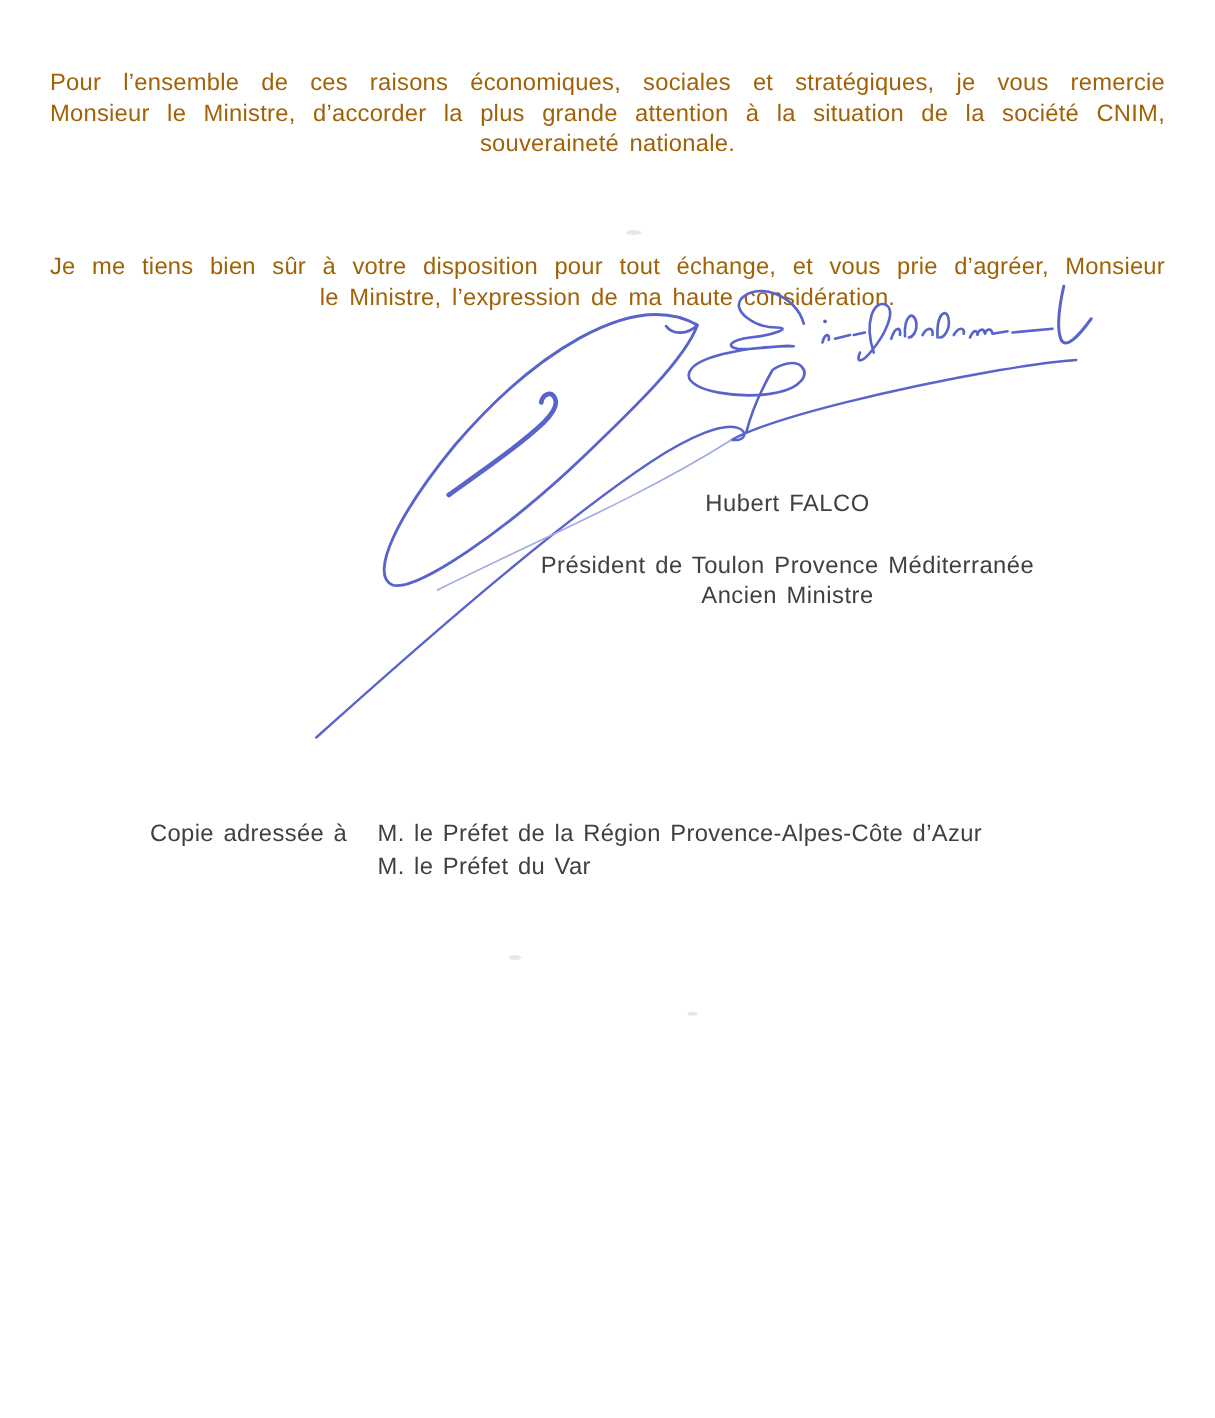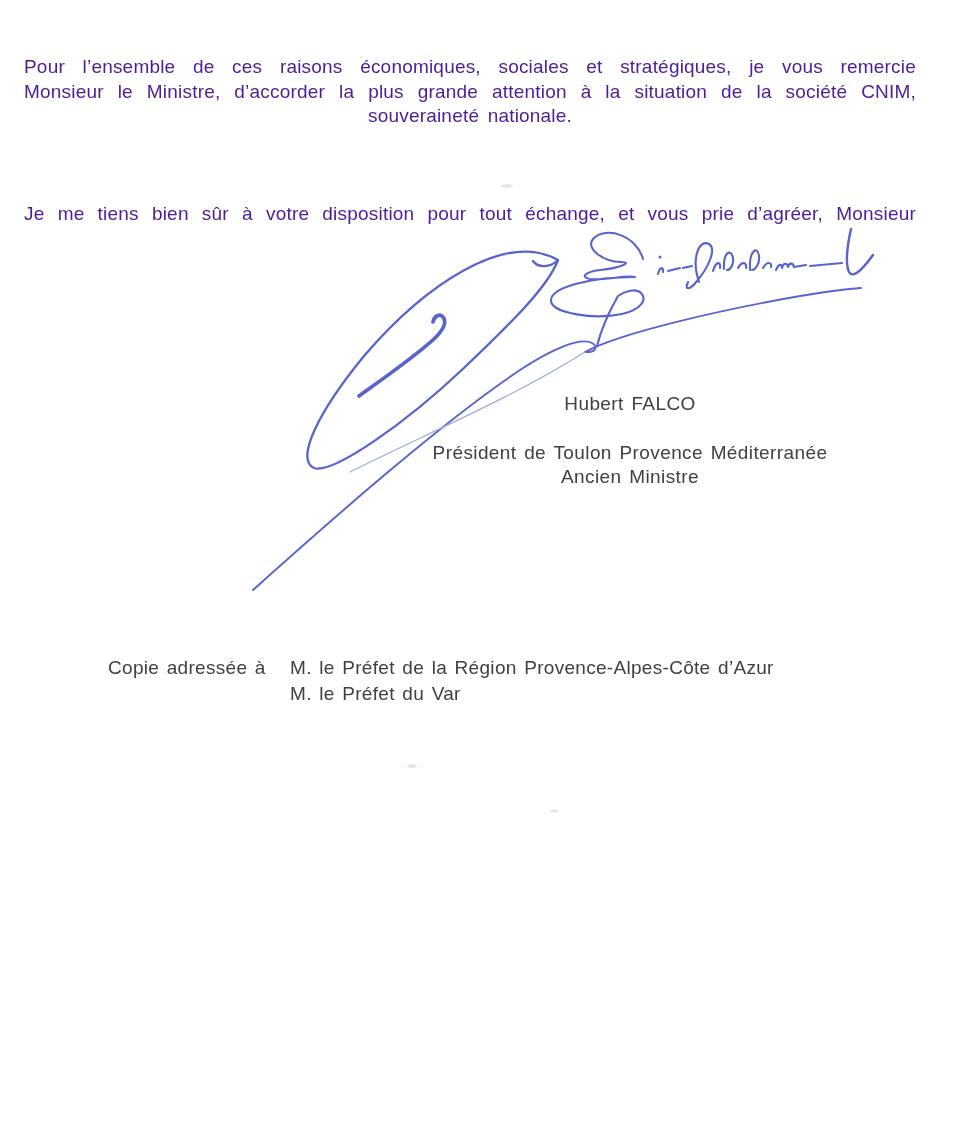--- a/index.html
+++ b/index.html
@@ -1,48 +1,49 @@
 <!DOCTYPE html>
 <html><head>
 <meta charset="utf-8">
 <style>
   html,body{margin:0;padding:0;background:#e8e8e8;}
   .page{
     position:relative;width:972px;height:1134px;margin:0 auto;background:#ffffff;
     font-family:"Liberation Sans",sans-serif;color:#404040;overflow:hidden;
   }
-  .para{position:absolute;left:24px;width:892px;font-size:19px;line-height:24.5px;
-    letter-spacing:0.2px;color:#4c1d95;}
+  .para{position:absolute;left:40px;width:892px;font-size:19px;line-height:24.5px;
+    letter-spacing:0.2px;color:#a16207;}
   .para .jline{text-align:justify;text-align-last:justify;}
   .para .lline{text-align:center;word-spacing:3px;}
   #para1{top:55px;}
   #para2{top:202px;}
   .sig-svg{position:absolute;left:0;top:0;width:972px;height:1134px;pointer-events:none;}
   .sign-block{position:absolute;left:260px;top:394px;width:740px;text-align:center;
     font-size:19px;letter-spacing:0.4px;word-spacing:2px;}
   .sign-name{margin:0 0 27px 0;line-height:20px;}
   .sign-title{line-height:24px;}
-  .copy-block{position:absolute;left:108px;top:655px;display:flex;font-size:19px;
+  .copy-block{position:absolute;left:120px;top:655px;display:flex;font-size:19px;
     letter-spacing:0.3px;word-spacing:2px;}
   .copy-label{flex:none;width:182px;line-height:26px;}
   .copy-list .recipient{line-height:26px;white-space:nowrap;}
 </style>
 </head>
 <body>
 
 <div class="page">
 
   <div class="para" id="para1">
     <div class="jline">Pour l’ensemble de ces raisons économiques, sociales et stratégiques, je vous remercie</div>
     <div class="jline">Monsieur le Ministre, d’accorder la plus grande attention à la situation de la société CNIM,</div>
     <div class="lline">souveraineté nationale.</div>
   </div>
 
   <div class="para" id="para2">
     <div class="jline">Je me tiens bien sûr à votre disposition pour tout échange, et vous prie d’agréer, Monsieur</div>
+    <div class="lline">le Ministre, l’expression de ma haute considération.</div>
   </div>
 
   <svg class="sig-svg" viewBox="0 0 972 1134" role="img" aria-label="Bien fidèlement">
     <g stroke="#5864cb" fill="none" stroke-linecap="round" stroke-linejoin="round">
 
       <path stroke-width="2.3" d="M558,260 C505,230 424,286 364,356 C318,412 295,460 314,468
            C333,474 405,424 465,367 C510,324 548,287 558,260
            C550,268 538,268 533,261"></path>
 
       <path stroke-width="3.7" d="M359,396 C391,373 417,355 435,338 C443,330 447,322 443,317 C440,313 434,316 433,322"></path>

